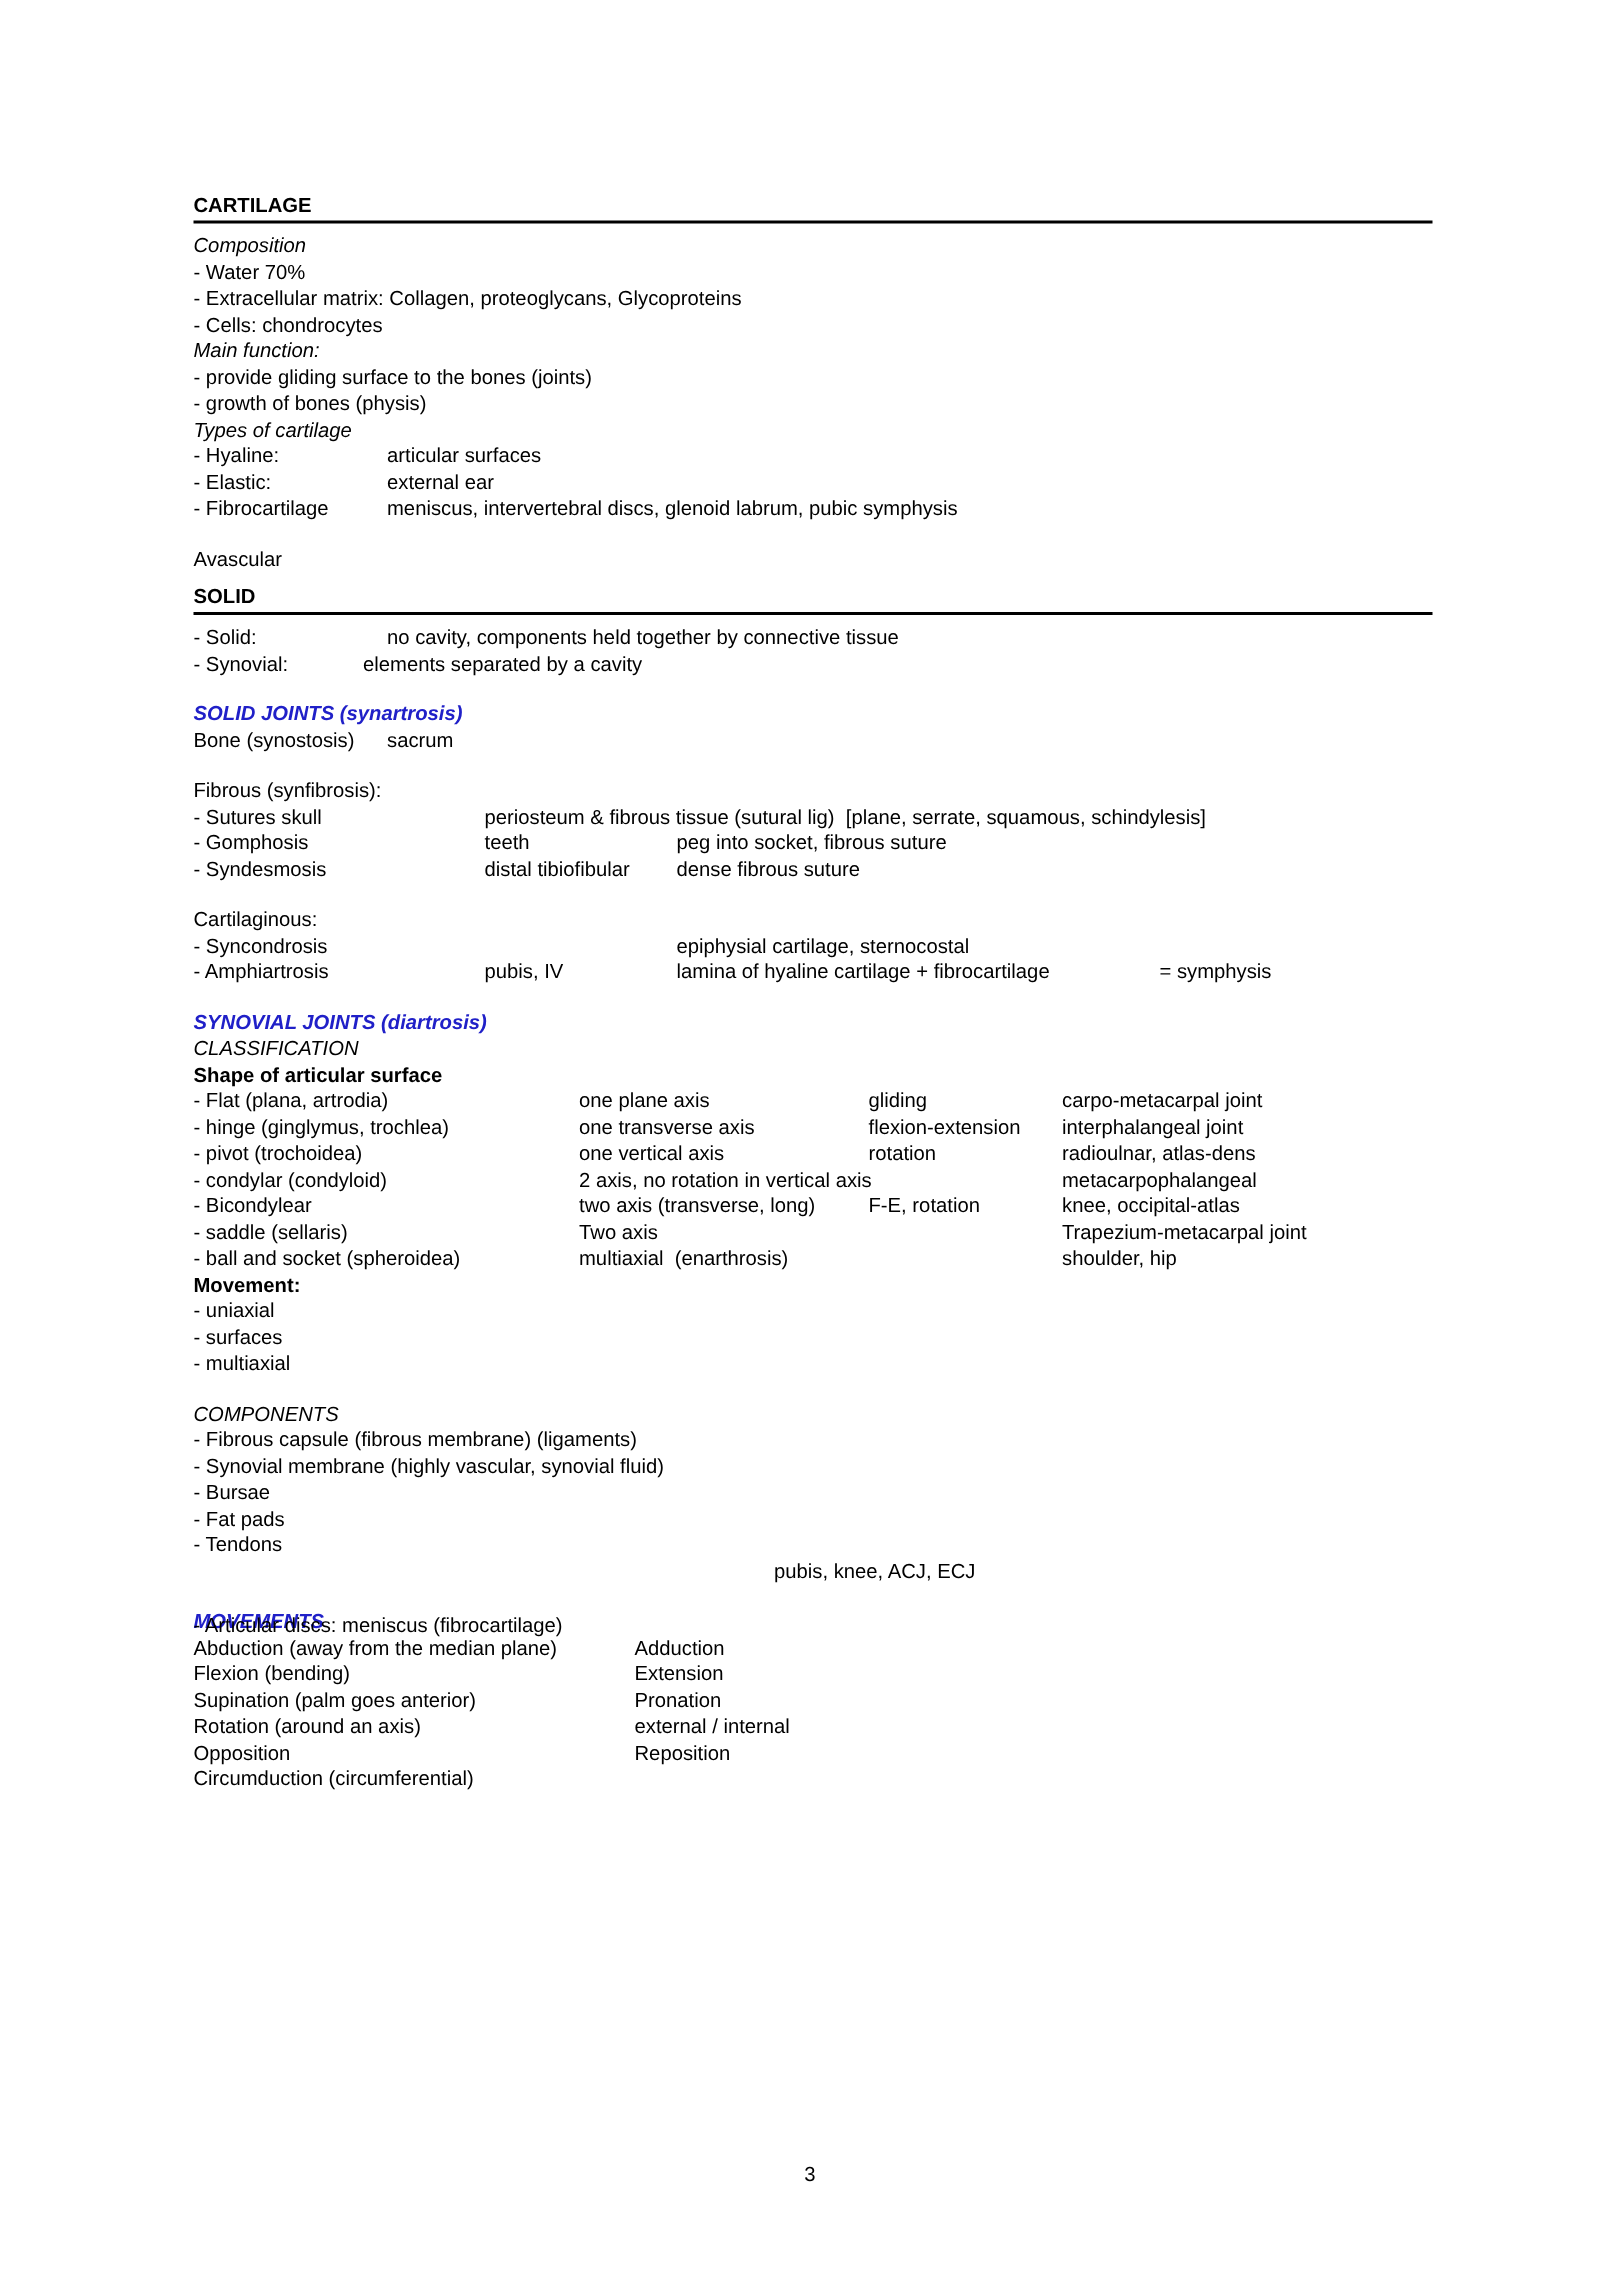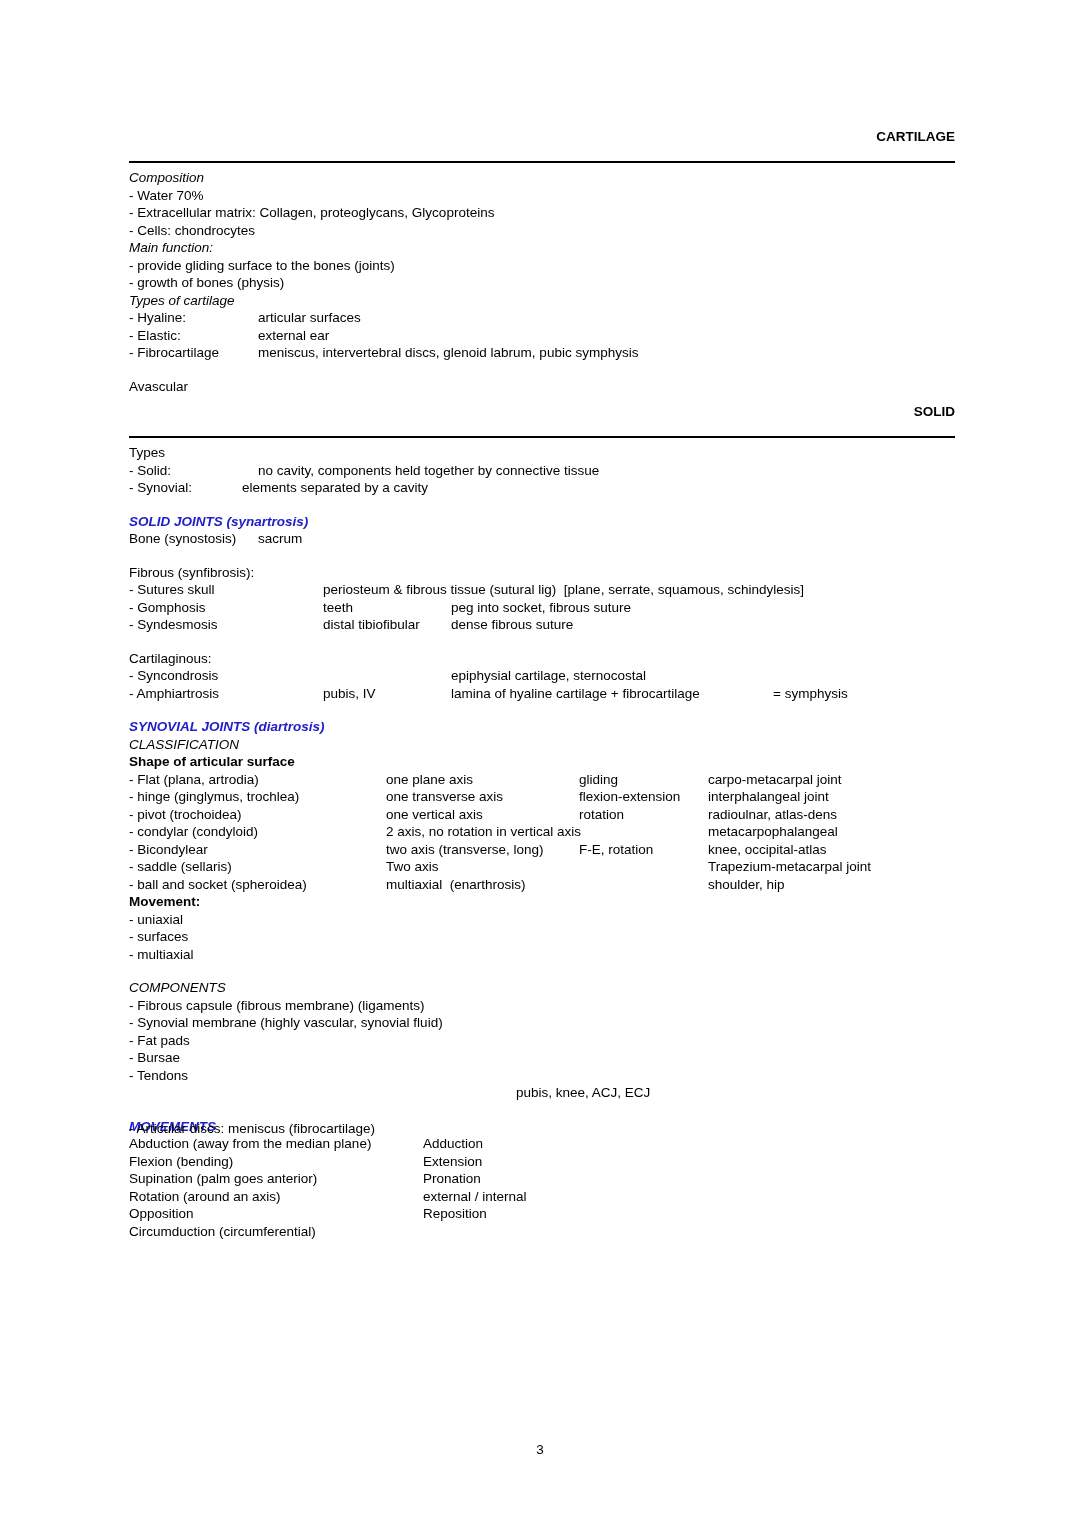--- a/index.html
+++ b/index.html
@@ -17,24 +17,23 @@
   .content {
     position: absolute;
     left: 129px;
     top: 129px;
     width: 826px;
   }
   .content > div { white-space: pre; }
   .b-h1 {
     font-weight: bold;
     line-height: 16px;
-    padding-bottom: 16px;
+    padding-bottom: 2px;
     border-bottom: 2px solid #000;
     margin-bottom: 6px;
-    text-align: right;
   }
   .b-h1:not(:first-child) { margin-top: 9px; }
   .b-sub-i { font-style: italic; line-height: 17.5px; margin-top: 0; }
   .b-sub-b { font-weight: bold; line-height: 17.5px; }
   .b-h-blue { color: var(--accent); font-weight: bold; font-style: italic; line-height: 17.5px; }
   .b-plain { line-height: 17.5px; }
   .b-blank { height: 16px; }
   .table { }
   .trow { position: relative; height: 17.5px; line-height: 17.5px; }
   .trow span { position: absolute; top: 0; white-space: pre; }
@@ -57,21 +56,20 @@
       <div class="b-plain">- Extracellular matrix: Collagen, proteoglycans, Glycoproteins</div>
       <div class="b-plain">- Cells: chondrocytes</div>
       <div class="b-sub-i">Main function:</div>
       <div class="b-plain">- provide gliding surface to the bones (joints)</div>
       <div class="b-plain">- growth of bones (physis)</div>
       <div class="b-sub-i">Types of cartilage</div>
       <div class="table"><div class="trow"><span style="left: 0px;">- Hyaline:</span><span style="left: 129px;">articular surfaces</span></div><div class="trow"><span style="left: 0px;">- Elastic:</span><span style="left: 129px;">external ear</span></div><div class="trow"><span style="left: 0px;">- Fibrocartilage</span><span style="left: 129px;">meniscus, intervertebral discs, glenoid labrum, pubic symphysis</span></div></div>
       <div class="b-blank"></div>
       <div class="b-plain">Avascular</div>
       <div class="b-h1">SOLID</div>
-      <div class="b-plain">Types</div>
       <div class="table"><div class="trow"><span style="left: 0px;">- Solid:</span><span style="left: 129px;">no cavity, components held together by connective tissue</span></div><div class="trow"><span style="left: 0px; text-align: center;">- Synovial:</span><span style="left: 113px;">elements separated by a cavity</span></div></div>
       <div class="b-blank"></div>
       <div class="b-h-blue">SOLID JOINTS (synartrosis)</div>
       <div class="table"><div class="trow"><span style="left: 0px;">Bone (synostosis)</span><span style="left: 129px;">sacrum</span></div></div>
       <div class="b-blank"></div>
       <div class="b-plain">Fibrous (synfibrosis):</div>
       <div class="table"><div class="trow"><span style="left: 0px;">- Sutures skull</span><span style="left: 194px;">periosteum &amp; fibrous tissue (sutural lig)  [plane, serrate, squamous, schindylesis]</span></div><div class="trow"><span style="left: 0px;">- Gomphosis</span><span style="left: 194px;">teeth</span><span style="left: 322px;">peg into socket, fibrous suture</span></div><div class="trow"><span style="left: 0px;">- Syndesmosis</span><span style="left: 194px;">distal tibiofibular</span><span style="left: 322px;">dense fibrous suture</span></div></div>
       <div class="b-blank"></div>
       <div class="b-plain">Cartilaginous:</div>
       <div class="table"><div class="trow"><span style="left: 0px;">- Syncondrosis</span><span style="left: 322px;">epiphysial cartilage, sternocostal</span></div><div class="trow"><span style="left: 0px;">- Amphiartrosis</span><span style="left: 194px;">pubis, IV</span><span style="left: 322px;">lamina of hyaline cartilage + fibrocartilage</span><span style="left: 644px;">= symphysis</span></div></div>
@@ -81,22 +79,22 @@
       <div class="b-sub-b">Shape of articular surface</div>
       <div class="table"><div class="trow"><span style="left: 0px;">- Flat (plana, artrodia)</span><span style="left: 257px;">one plane axis</span><span style="left: 450px;">gliding</span><span style="left: 579px;">carpo-metacarpal joint</span></div><div class="trow"><span style="left: 0px;">- hinge (ginglymus, trochlea)</span><span style="left: 257px;">one transverse axis</span><span style="left: 450px;">flexion-extension</span><span style="left: 579px;">interphalangeal joint</span></div><div class="trow"><span style="left: 0px;">- pivot (trochoidea)</span><span style="left: 257px;">one vertical axis</span><span style="left: 450px;">rotation</span><span style="left: 579px;">radioulnar, atlas-dens</span></div><div class="trow"><span style="left: 0px;">- condylar (condyloid)</span><span style="left: 257px;">2 axis, no rotation in vertical axis</span><span style="left: 579px;">metacarpophalangeal</span></div><div class="trow"><span style="left: 0px;">- Bicondylear</span><span style="left: 257px;">two axis (transverse, long)</span><span style="left: 450px;">F-E, rotation</span><span style="left: 579px;">knee, occipital-atlas</span></div><div class="trow"><span style="left: 0px;">- saddle (sellaris)</span><span style="left: 257px;">Two axis</span><span style="left: 579px;">Trapezium-metacarpal joint</span></div><div class="trow"><span style="left: 0px;">- ball and socket (spheroidea)</span><span style="left: 257px;">multiaxial  (enarthrosis)</span><span style="left: 579px;">shoulder, hip</span></div></div>
       <div class="b-sub-b">Movement:</div>
       <div class="b-plain">- uniaxial</div>
       <div class="b-plain">- surfaces</div>
       <div class="b-plain">- multiaxial</div>
       <div class="b-blank"></div>
       <div class="b-sub-i">COMPONENTS</div>
       <div class="b-plain">- Fibrous capsule (fibrous membrane) (ligaments)</div>
       <div class="b-plain">- Synovial membrane (highly vascular, synovial fluid)</div>
+      <div class="b-plain">- Bursae</div>
       <div class="b-plain">- Fat pads</div>
-      <div class="b-plain">- Bursae</div>
       <div class="b-plain">- Tendons</div>
       <div class="table"><div class="trow"><span style="left: 0px; margin-top: 36px;">- Articular discs: meniscus (fibrocartilage)</span><span style="left: 387px;">pubis, knee, ACJ, ECJ</span></div></div>
       <div class="b-blank"></div>
       <div class="b-h-blue">MOVEMENTS</div>
       <div class="table"><div class="trow"><span style="left: 0px;">Abduction (away from the median plane)</span><span style="left: 294px;">Adduction</span></div><div class="trow"><span style="left: 0px;">Flexion (bending)</span><span style="left: 294px;">Extension</span></div><div class="trow"><span style="left: 0px;">Supination (palm goes anterior)</span><span style="left: 294px;">Pronation</span></div><div class="trow"><span style="left: 0px;">Rotation (around an axis)</span><span style="left: 294px;">external / internal</span></div><div class="trow"><span style="left: 0px;">Opposition</span><span style="left: 294px;">Reposition</span></div><div class="trow"><span style="left: 0px;">Circumduction (circumferential)</span></div></div>
     </div>
   <div class="footer">3</div>
 </div>
 
 </body></html>

